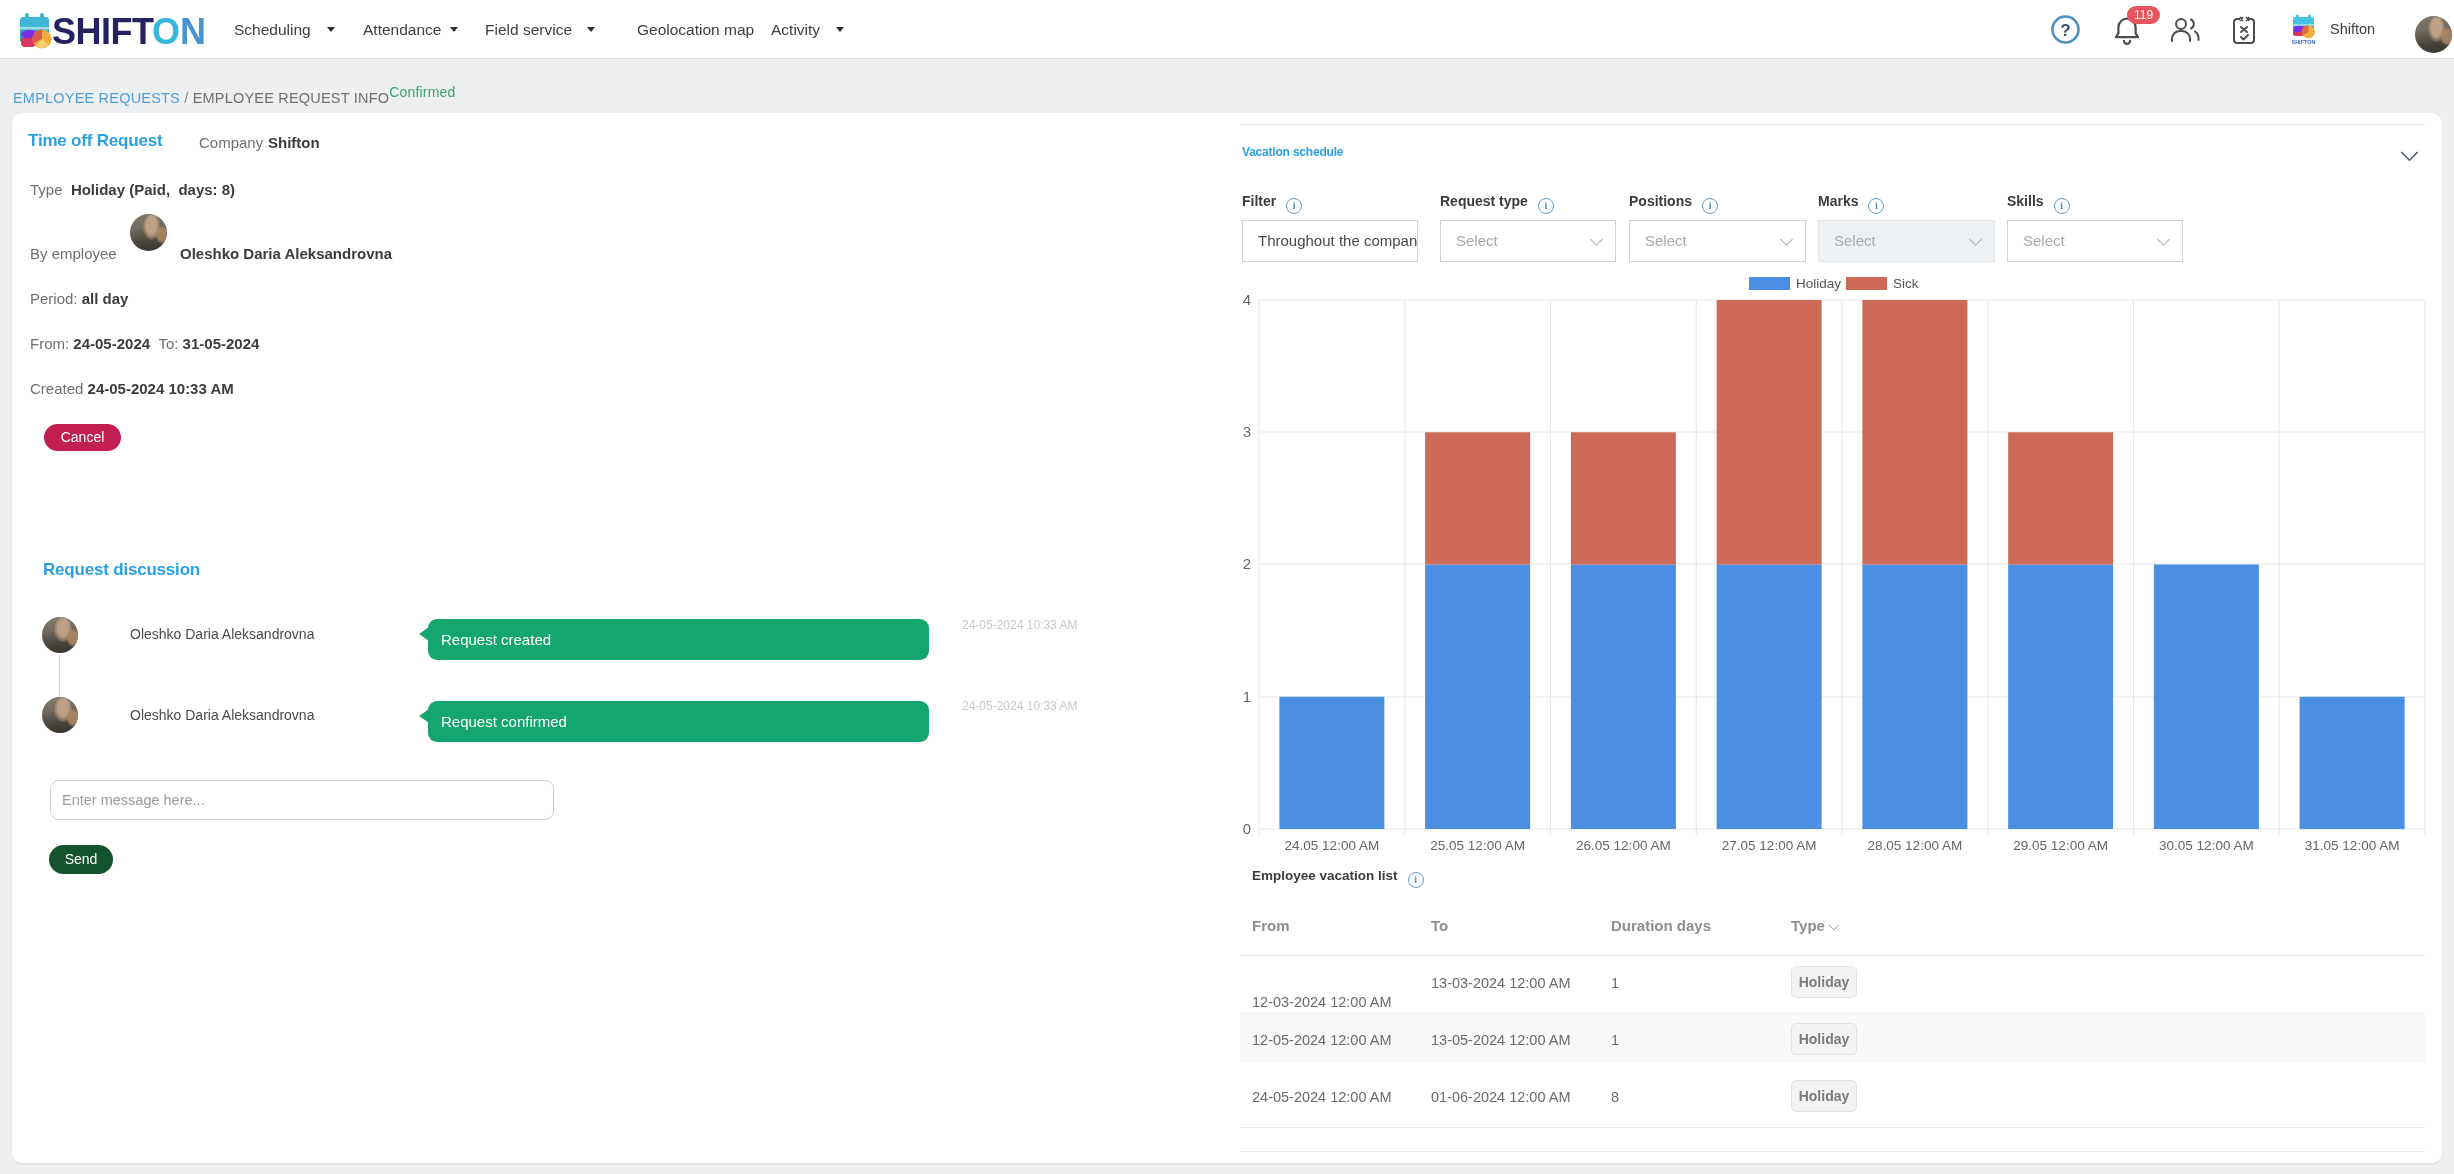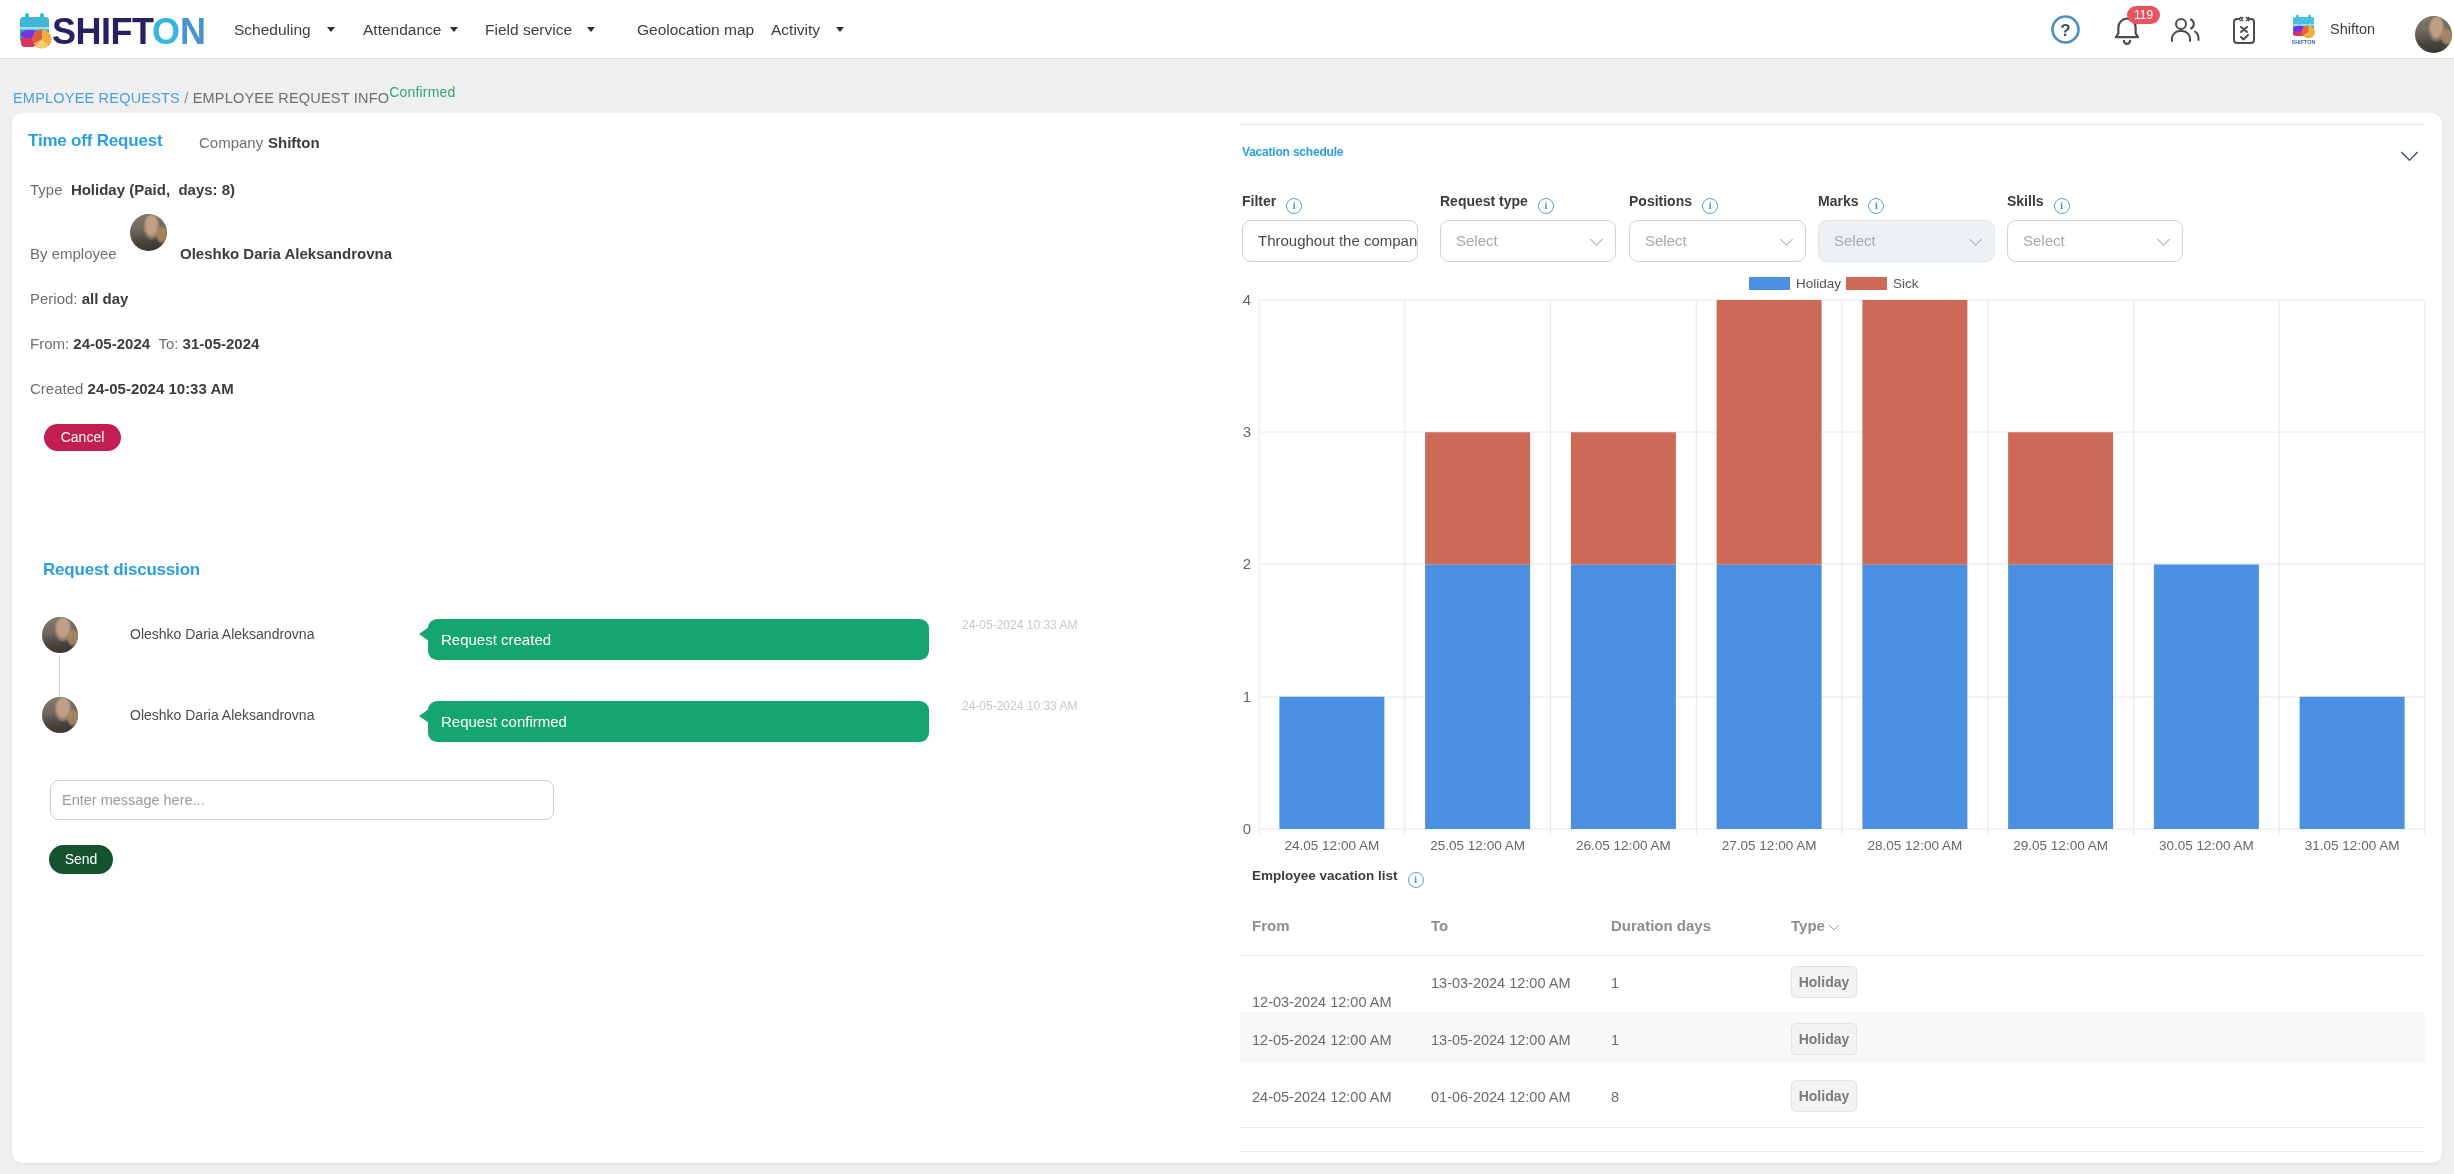--- a/index.html
+++ b/index.html
@@ -35,21 +35,21 @@
 .tstamp { position:absolute; left:962px; font-size:12px; color:#c8c8c8; }
 .dname { position:absolute; left:130px; font-size:14px; color:#4a4a4a; }
 
 #msginput { position:absolute; left:50px; top:780px; width:504px; height:40px; border:1px solid #cfcfcf; border-radius:9px; font-size:14.5px; color:#9b9b9b; line-height:38px; padding-left:11px; background:#fff; }
 #btn-send { position:absolute; left:49px; top:845px; width:64px; height:29px; border-radius:14.5px; background:#14532d; color:#fff; font-size:14px; text-align:center; line-height:29px; }
 
 
 #vac-top { position:absolute; left:1240px; top:124px; width:1185px; height:0; border-top:1px solid #e8e8e8; }
 .flabel { position:absolute; top:193px; font-size:14px; font-weight:bold; color:#3c3c3c; }
 .iicon { display:inline-block; width:16px; height:16px; border:1.4px solid #5aa0d2; border-radius:50%; color:#4a90c8; font-size:10px; text-align:center; line-height:13px; font-weight:bold; vertical-align:-3px; margin-left:10px; font-family:"Liberation Serif",serif; }
-.sel { position:absolute; top:220px; height:42px; border:1px solid #d2d2d2; border-radius:9px; background:#fff; font-size:15px; color:#a9a9a9; line-height:40px; padding-left:15px; }
+.sel { position:absolute; top:220px; height:42px; border:1px solid #d2d2d2; border-radius:0; background:#fff; font-size:15px; color:#a9a9a9; line-height:40px; padding-left:15px; }
 .sel .chev { position:absolute; right:14px; top:14px; width:9px; height:9px; border-right:1.5px solid #a9a9a9; border-bottom:1.5px solid #a9a9a9; transform:rotate(45deg); }
 .chev-big { position:absolute; width:13px; height:13px; border-right:2px solid #5c6b77; border-bottom:2px solid #5c6b77; transform:rotate(45deg); border-radius:1px; }
 
 
 .lgsw { position:absolute; top:277px; width:41px; height:13px; }
 .lgtx { position:absolute; top:276px; font-size:13.5px; color:#555; }
 
 
 .th { position:absolute; font-size:15px; font-weight:bold; color:#8e8e8e; }
 .td { position:absolute; font-size:14.5px; color:#6b6b6b; }

